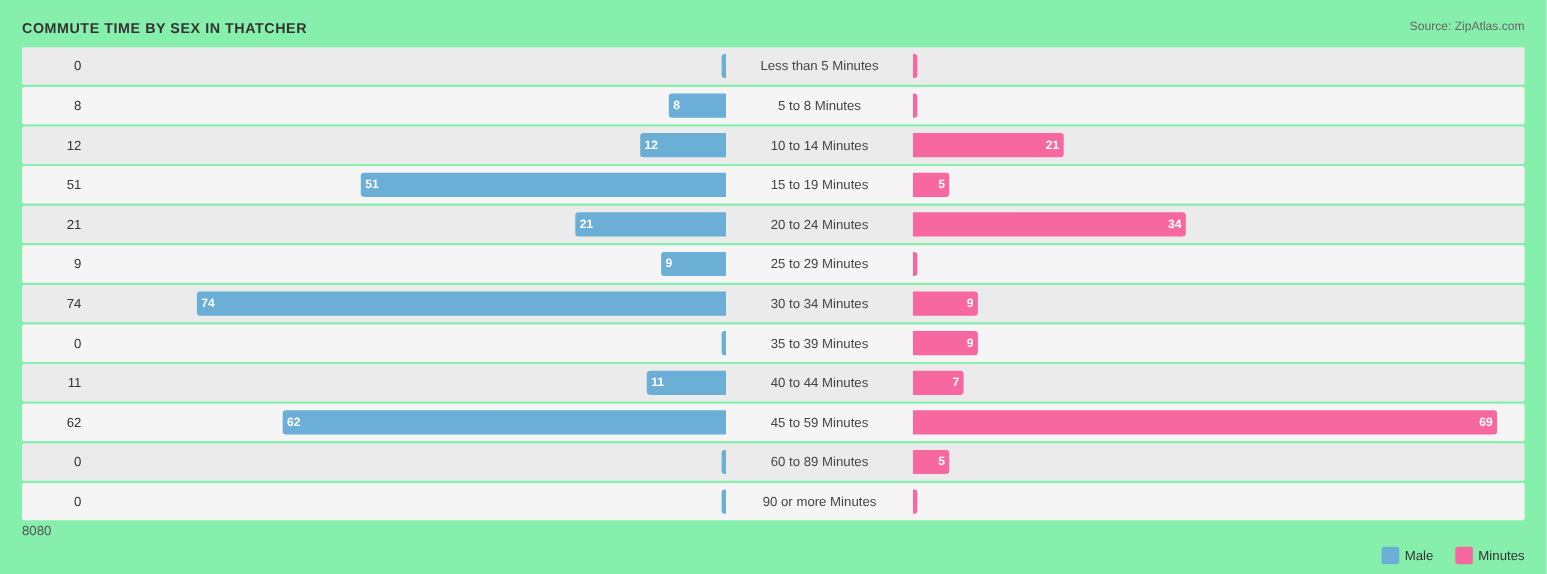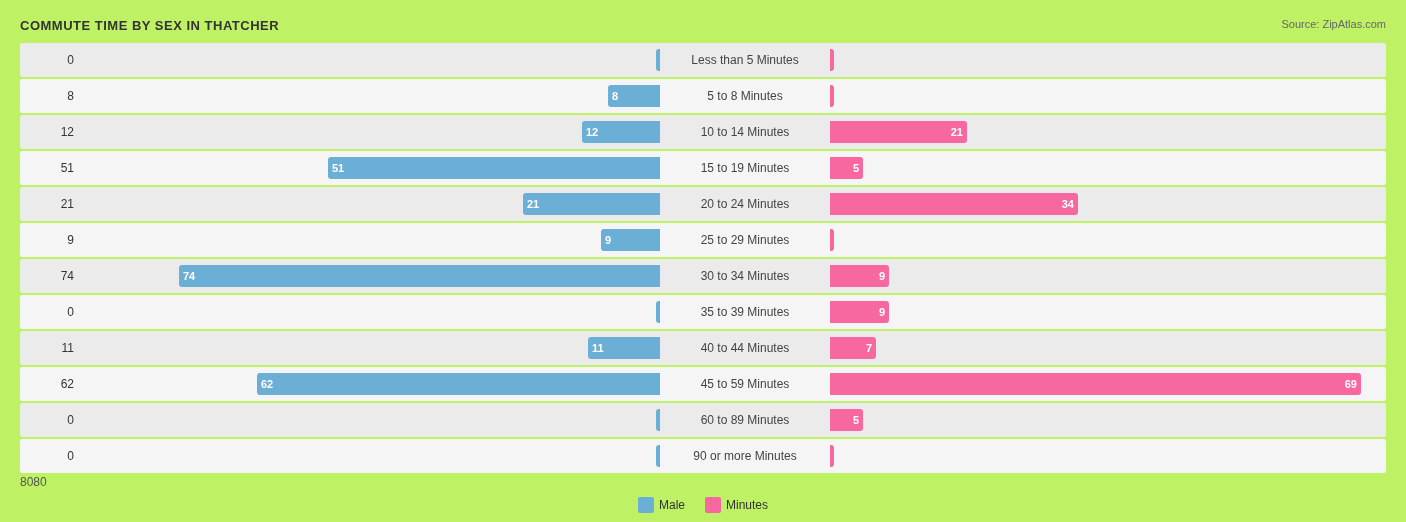--- a/index.html
+++ b/index.html
@@ -4,21 +4,21 @@
   <style>
     * { box-sizing: border-box; margin: 0; padding: 0; }
     body {
       font-family: Arial, sans-serif;
       background: #f5f5f5;
       width: 1406px;
       height: 522px;
       overflow: hidden;
     }
     .chart-container {
-      background: #bef264;
+      background: #86efac;
       width: 1406px;
       height: 522px;
       padding: 18px 20px 30px 20px;
       position: relative;
     }
     .chart-title {
       font-size: 13px;
       font-weight: bold;
       letter-spacing: 0.5px;
       text-transform: uppercase;
@@ -117,21 +117,21 @@
       width: 60px;
       text-align: left;
       font-size: 12px;
       color: #333;
       padding-left: 6px;
       flex-shrink: 0;
     }
 
     .legend {
       display: flex;
-      justify-content: center;
+      justify-content: flex-end;
       align-items: center;
       gap: 20px;
       margin-top: 6px;
     }
     .legend-item {
       display: flex;
       align-items: center;
       gap: 5px;
       font-size: 12px;
       color: #333;

